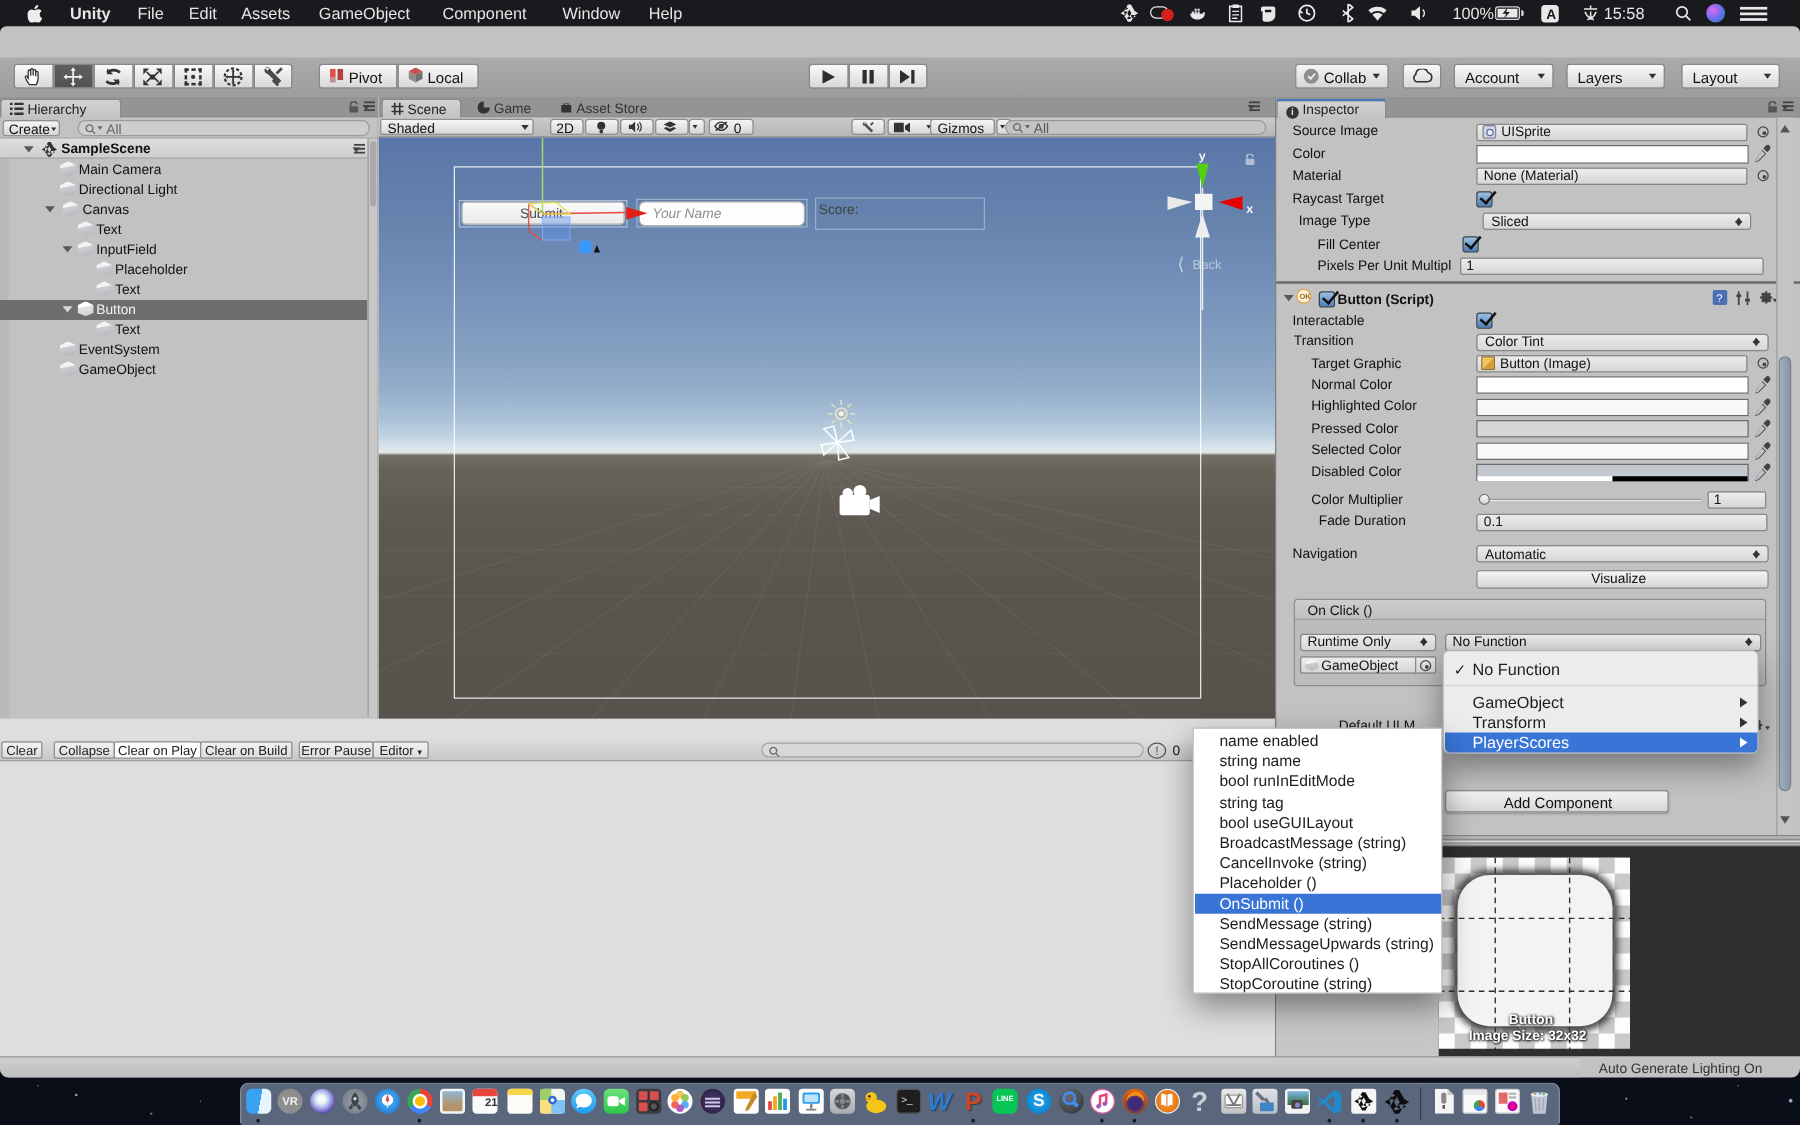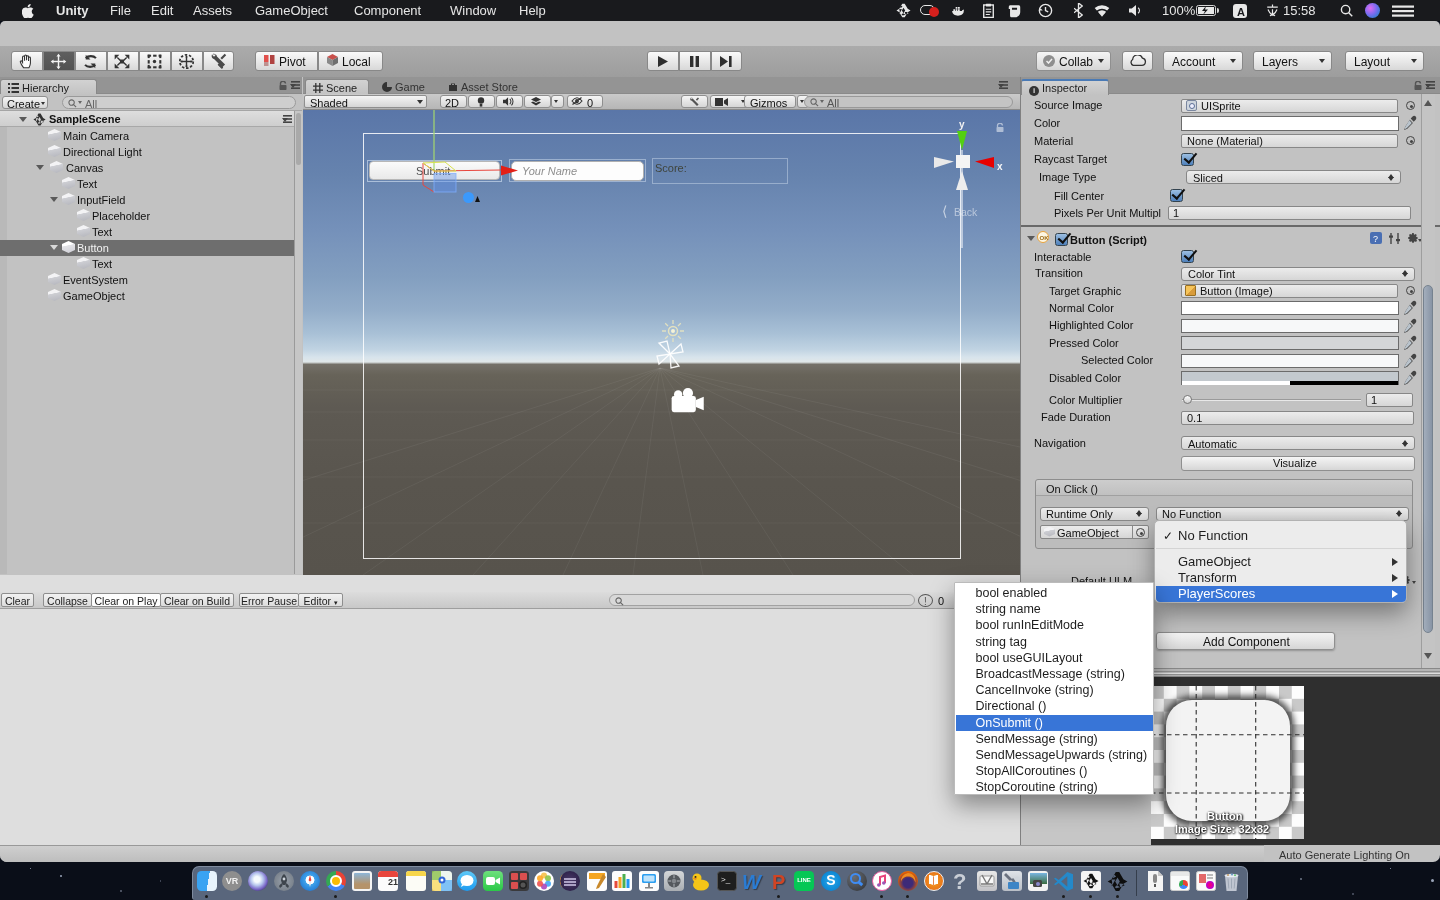--- a/index.html
+++ b/index.html
@@ -576,40 +576,40 @@
       <svg class="dropper abs" style="left:383px;top:240.5px" width="13" height="15" viewBox="0 0 13 15">
           <path fill="#444" d="M8.6 1.6c.9-1 2.3-1 3.1 0 .8.9.8 2.3 0 3.2l-2 2-3-3.2zM5.8 4.7l3.1 3.2-5.6 5.9-3.2 1.2 1.1-3.3z"></path>
           <path fill="#b9c3cc" d="M5.3 5.2l2.6 2.7-5.2 5.4-2.2.9.8-2.4z"></path>
         </svg>
       <span class="lbl" style="left:28px;top:259.5px;">Pressed Color</span>
       <div class="abs" style="left:160px;top:259px;width:218px;height:14px;background:#d4d6d8;border:1px solid #6b6b6b;"></div>
       <svg class="dropper abs" style="left:383px;top:258px" width="13" height="15" viewBox="0 0 13 15">
           <path fill="#444" d="M8.6 1.6c.9-1 2.3-1 3.1 0 .8.9.8 2.3 0 3.2l-2 2-3-3.2zM5.8 4.7l3.1 3.2-5.6 5.9-3.2 1.2 1.1-3.3z"></path>
           <path fill="#b9c3cc" d="M5.3 5.2l2.6 2.7-5.2 5.4-2.2.9.8-2.4z"></path>
         </svg>
-      <span class="lbl" style="left:28px;top:277px;margin-left:32px;">Selected Color</span>
+      <span class="lbl" style="left:28px;top:277px;">Selected Color</span>
       <div class="abs" style="left:160px;top:276.5px;width:218px;height:14px;background:#f7f8f9;border:1px solid #6b6b6b;"></div>
       <svg class="dropper abs" style="left:383px;top:275.5px" width="13" height="15" viewBox="0 0 13 15">
           <path fill="#444" d="M8.6 1.6c.9-1 2.3-1 3.1 0 .8.9.8 2.3 0 3.2l-2 2-3-3.2zM5.8 4.7l3.1 3.2-5.6 5.9-3.2 1.2 1.1-3.3z"></path>
           <path fill="#b9c3cc" d="M5.3 5.2l2.6 2.7-5.2 5.4-2.2.9.8-2.4z"></path>
         </svg>
       <span class="lbl" style="left:28px;top:294.5px;">Disabled Color</span>
       <div class="abs" style="left:160px;top:294px;width:218px;height:14px;background:#c3c9ce;border:1px solid #6b6b6b;"></div>
       <div class="abs" style="left:161px;top:304px;width:108px;height:3.5px;background:#fff;"></div>
       <div class="abs" style="left:269px;top:304px;width:108px;height:3.5px;background:#000;"></div>
       <svg class="dropper abs" style="left:383px;top:293px" width="13" height="15" viewBox="0 0 13 15">
           <path fill="#444" d="M8.6 1.6c.9-1 2.3-1 3.1 0 .8.9.8 2.3 0 3.2l-2 2-3-3.2zM5.8 4.7l3.1 3.2-5.6 5.9-3.2 1.2 1.1-3.3z"></path>
           <path fill="#b9c3cc" d="M5.3 5.2l2.6 2.7-5.2 5.4-2.2.9.8-2.4z"></path>
         </svg>
       <span class="lbl" style="left:28px;top:316.5px;">Color Multiplier</span>
       <div class="abs" style="left:161px;top:321.5px;width:179px;height:2px;background:#9a9a9a;border-bottom:1px solid #e8e8e8;"></div>
       <span class="abs" style="left:162px;top:317.5px;width:9px;height:9px;background:linear-gradient(#fdfdfd,#cfcfcf);border:1px solid #777;border-radius:50%;"></span>
       <div class="ifd abs" style="left:345px;top:315.5px;width:47px;"></div>
       <span class="lbl" style="left:350px;top:317px;">1</span>
-      <span class="lbl" style="left:20px;top:334px;text-align:right;">Fade Duration</span>
+      <span class="lbl" style="left:34px;top:334px;text-align:right;">Fade Duration</span>
       <div class="ifd abs" style="left:160px;top:333.5px;width:233px;"></div>
       <span class="lbl" style="left:166px;top:335px;">0.1</span>
       <span class="lbl" style="left:13px;top:360px;">Navigation</span>
       <div class="ifd idd abs" style="left:160px;top:359px;width:234px;border-radius:3px;"></div>
       <span class="lbl" style="left:167px;top:360.5px;">Automatic</span>
       <div class="ubtn abs" style="left:160px;top:378.5px;width:234px;height:15px;"></div>
       <span class="lbl" style="left:252px;top:380px;">Visualize</span>
 
       <div class="abs" style="left:14px;top:402px;width:378px;height:70px;background:#bcbcbc;border:1px solid #8d8d8d;border-radius:3px;"></div>
       <div class="abs" style="left:15px;top:403px;width:376px;height:16px;background:linear-gradient(#cdcdcd,#c0c0c0);border-bottom:1px solid #a0a0a0;border-radius:3px 3px 0 0;"></div>
@@ -889,42 +889,42 @@
         <span style="position:absolute;left:22px;">Transform</span>
         <span class="arr"></span>
       </div>
     <div class="p1row" style="top:65px;background:#3875d7;color:#fff;border-radius:0 0 4px 4px;">
         <span style="position:absolute;left:22px;">PlayerScores</span>
         <span class="arr" style="border-left-color:#fff;"></span>
       </div>
   </div>
   <div id="popup2" class="abs" style="left:953.5px;top:582px;width:200px;height:213px;background:#fff;border:1px solid #bbb;border-radius:1px;box-shadow:0 10px 25px rgba(0,0,0,0.4);">
     <div class="p2row" style="top:2px;">
-        <span style="position:absolute;left:20px;">bool enabled</span>
+        <span style="position:absolute;left:20px;">name enabled</span>
       </div>
     <div class="p2row" style="top:18.2px;">
         <span style="position:absolute;left:20px;">string name</span>
       </div>
     <div class="p2row" style="top:34.4px;">
         <span style="position:absolute;left:20px;">bool runInEditMode</span>
       </div>
     <div class="p2row" style="top:50.6px;">
         <span style="position:absolute;left:20px;">string tag</span>
       </div>
     <div class="p2row" style="top:66.8px;">
         <span style="position:absolute;left:20px;">bool useGUILayout</span>
       </div>
     <div class="p2row" style="top:83px;">
         <span style="position:absolute;left:20px;">BroadcastMessage (string)</span>
       </div>
     <div class="p2row" style="top:99.2px;padding-left:10px;">
         <span style="position:absolute;left:20px;">CancelInvoke (string)</span>
       </div>
     <div class="p2row" style="top:115.4px;">
-        <span style="position:absolute;left:20px;">Directional ()</span>
+        <span style="position:absolute;left:20px;">Placeholder ()</span>
       </div>
     <div class="p2row" style="top:131.6px;background:#3875d7;color:#fff;">
         <span style="position:absolute;left:20px;">OnSubmit ()</span>
       </div>
     <div class="p2row" style="top:147.8px;">
         <span style="position:absolute;left:20px;">SendMessage (string)</span>
       </div>
     <div class="p2row" style="top:164px;">
         <span style="position:absolute;left:20px;">SendMessageUpwards (string)</span>
       </div>

